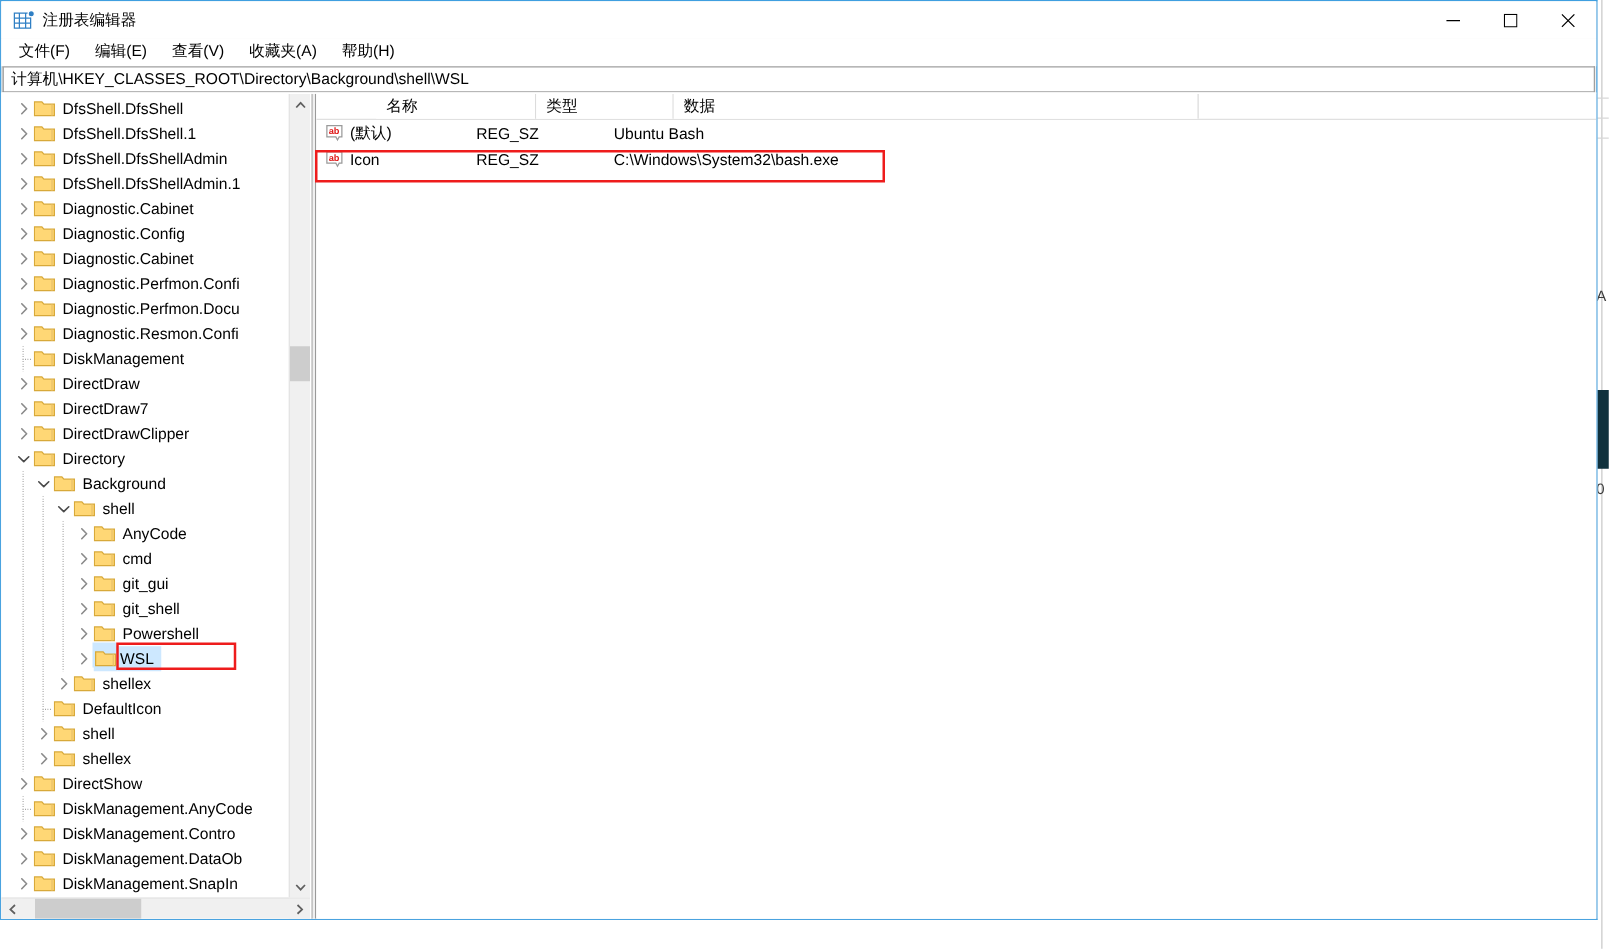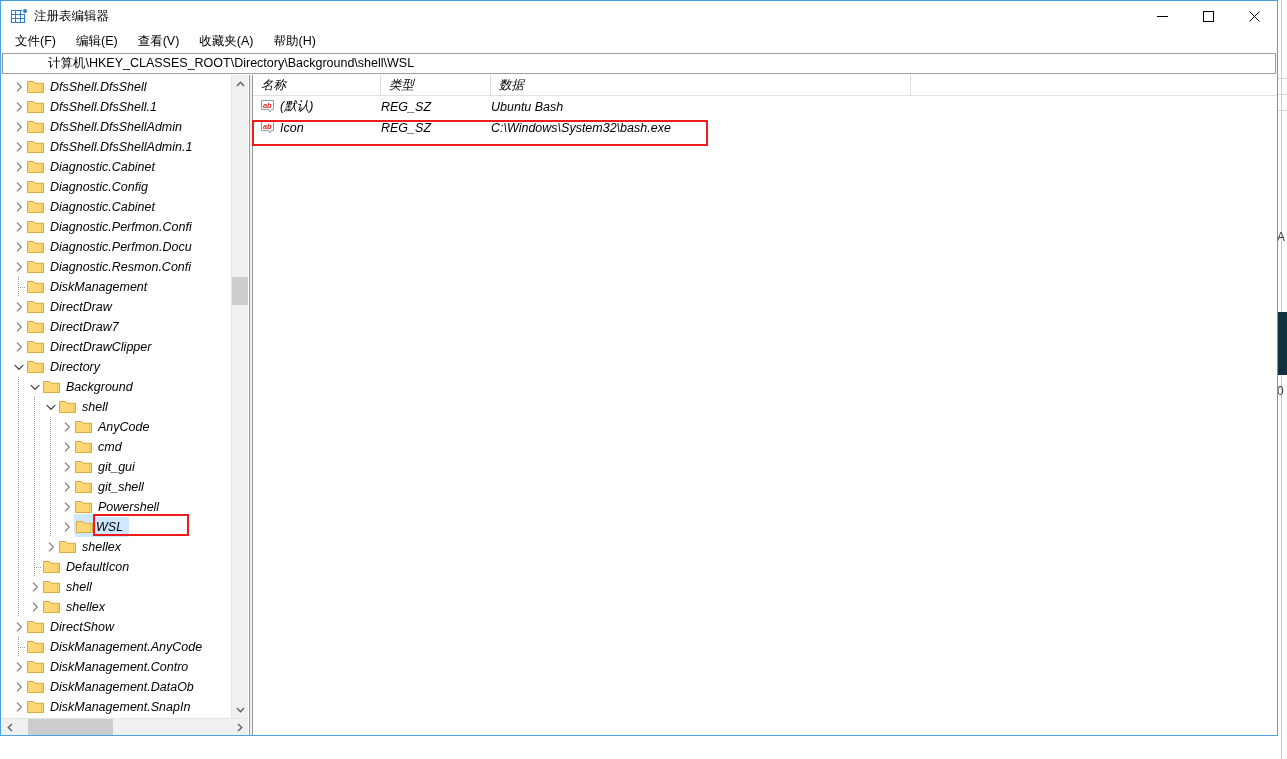--- a/index.html
+++ b/index.html
@@ -120,34 +120,33 @@
     background: #ffffff;
     border: 1px solid #a0a0a0;
     border-left: 1px solid #8f8f8f;
     display: flex;
     align-items: center;
     flex: none;
   }
   .addressbar .path {
     font-size: 12.5px;
     color: #000;
+    padding-left: 6px;
     white-space: nowrap;
     overflow: hidden;
-    margin-left: 45px;
   }
 
   
   .content {
     flex: 1;
     display: flex;
     background: #ffffff;
     border-top: 1px solid #ffffff;
     overflow: hidden;
     position: relative;
-    font-style: italic;
   }
 
   
   .treepane {
     width: 248px;
     flex: none;
     display: flex;
     flex-direction: column;
     background: #ffffff;
     border-right: 1px solid #ffffff;
@@ -285,20 +284,21 @@
     flex-direction: column;
     position: relative;
     overflow: hidden;
   }
   .lv-header {
     height: 21px;
     display: flex;
     flex: none;
     background: #ffffff;
     border-bottom: 1px solid #e0e0e0;
+    padding-left: 48px;
   }
   .lv-col {
     font-size: 12.5px;
     color: #000;
     line-height: 21px;
     padding-left: 8px;
     border-right: 1px solid #dcdcdc;
     background: #ffffff;
     white-space: nowrap;
     overflow: hidden;

